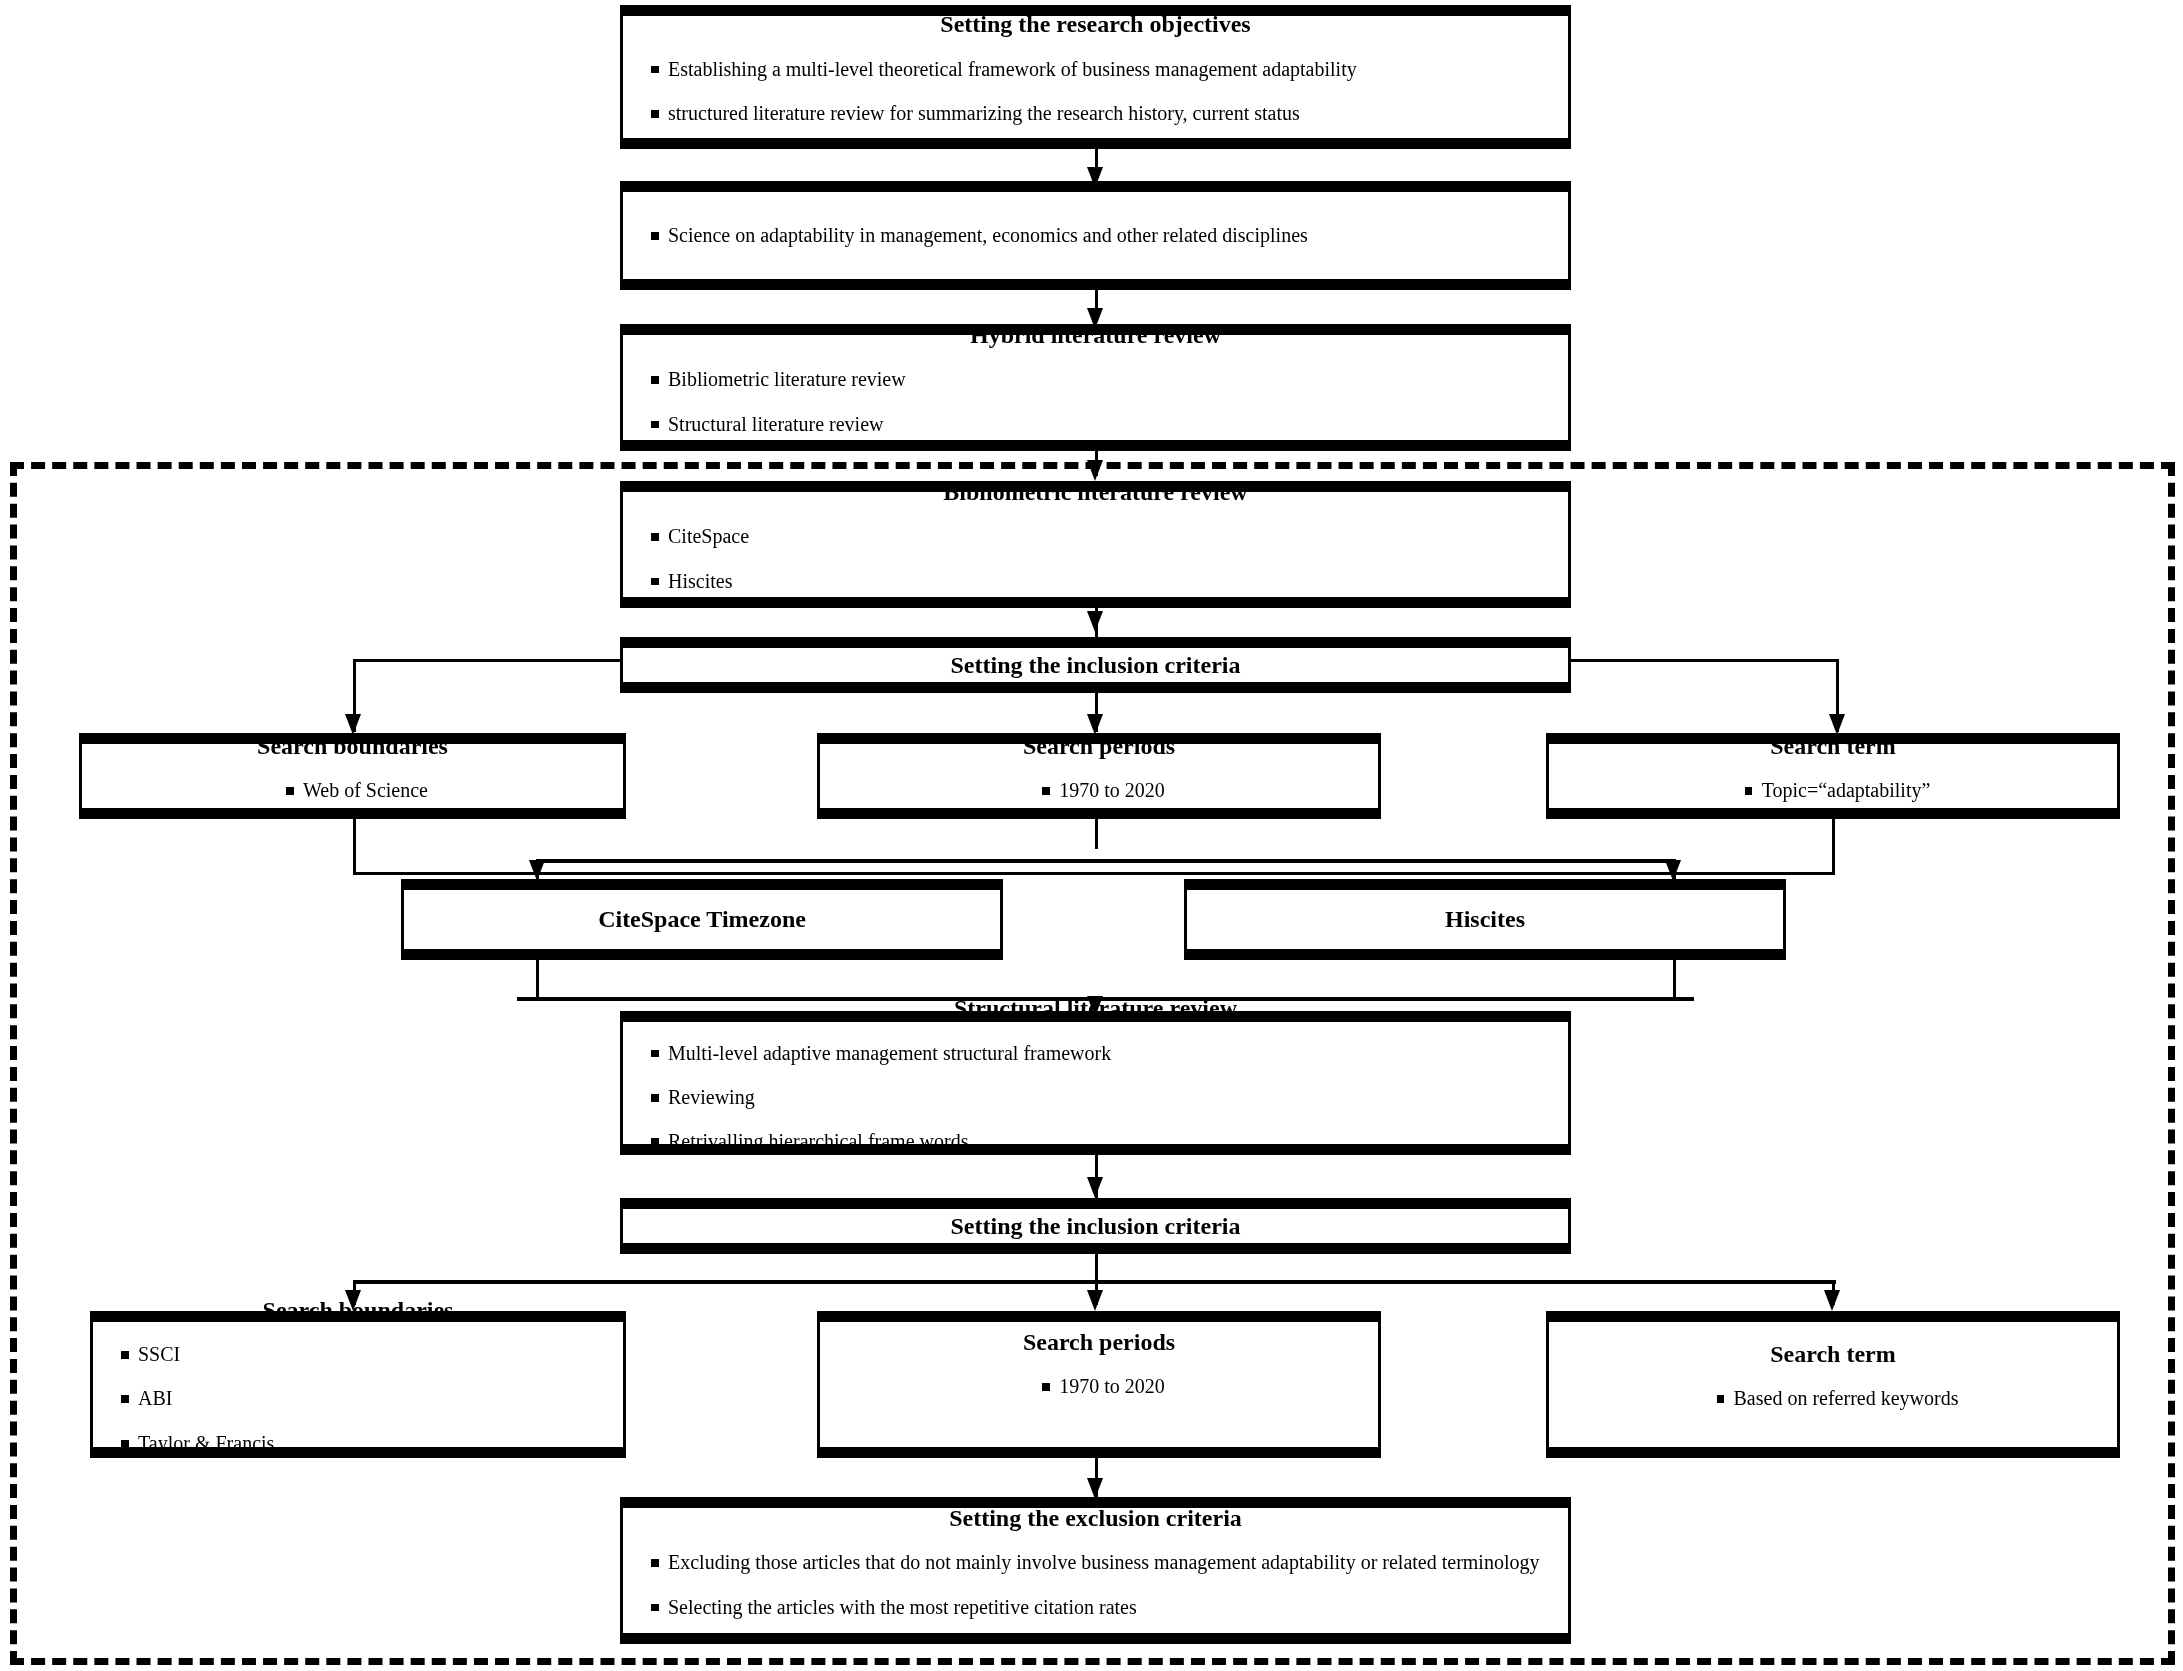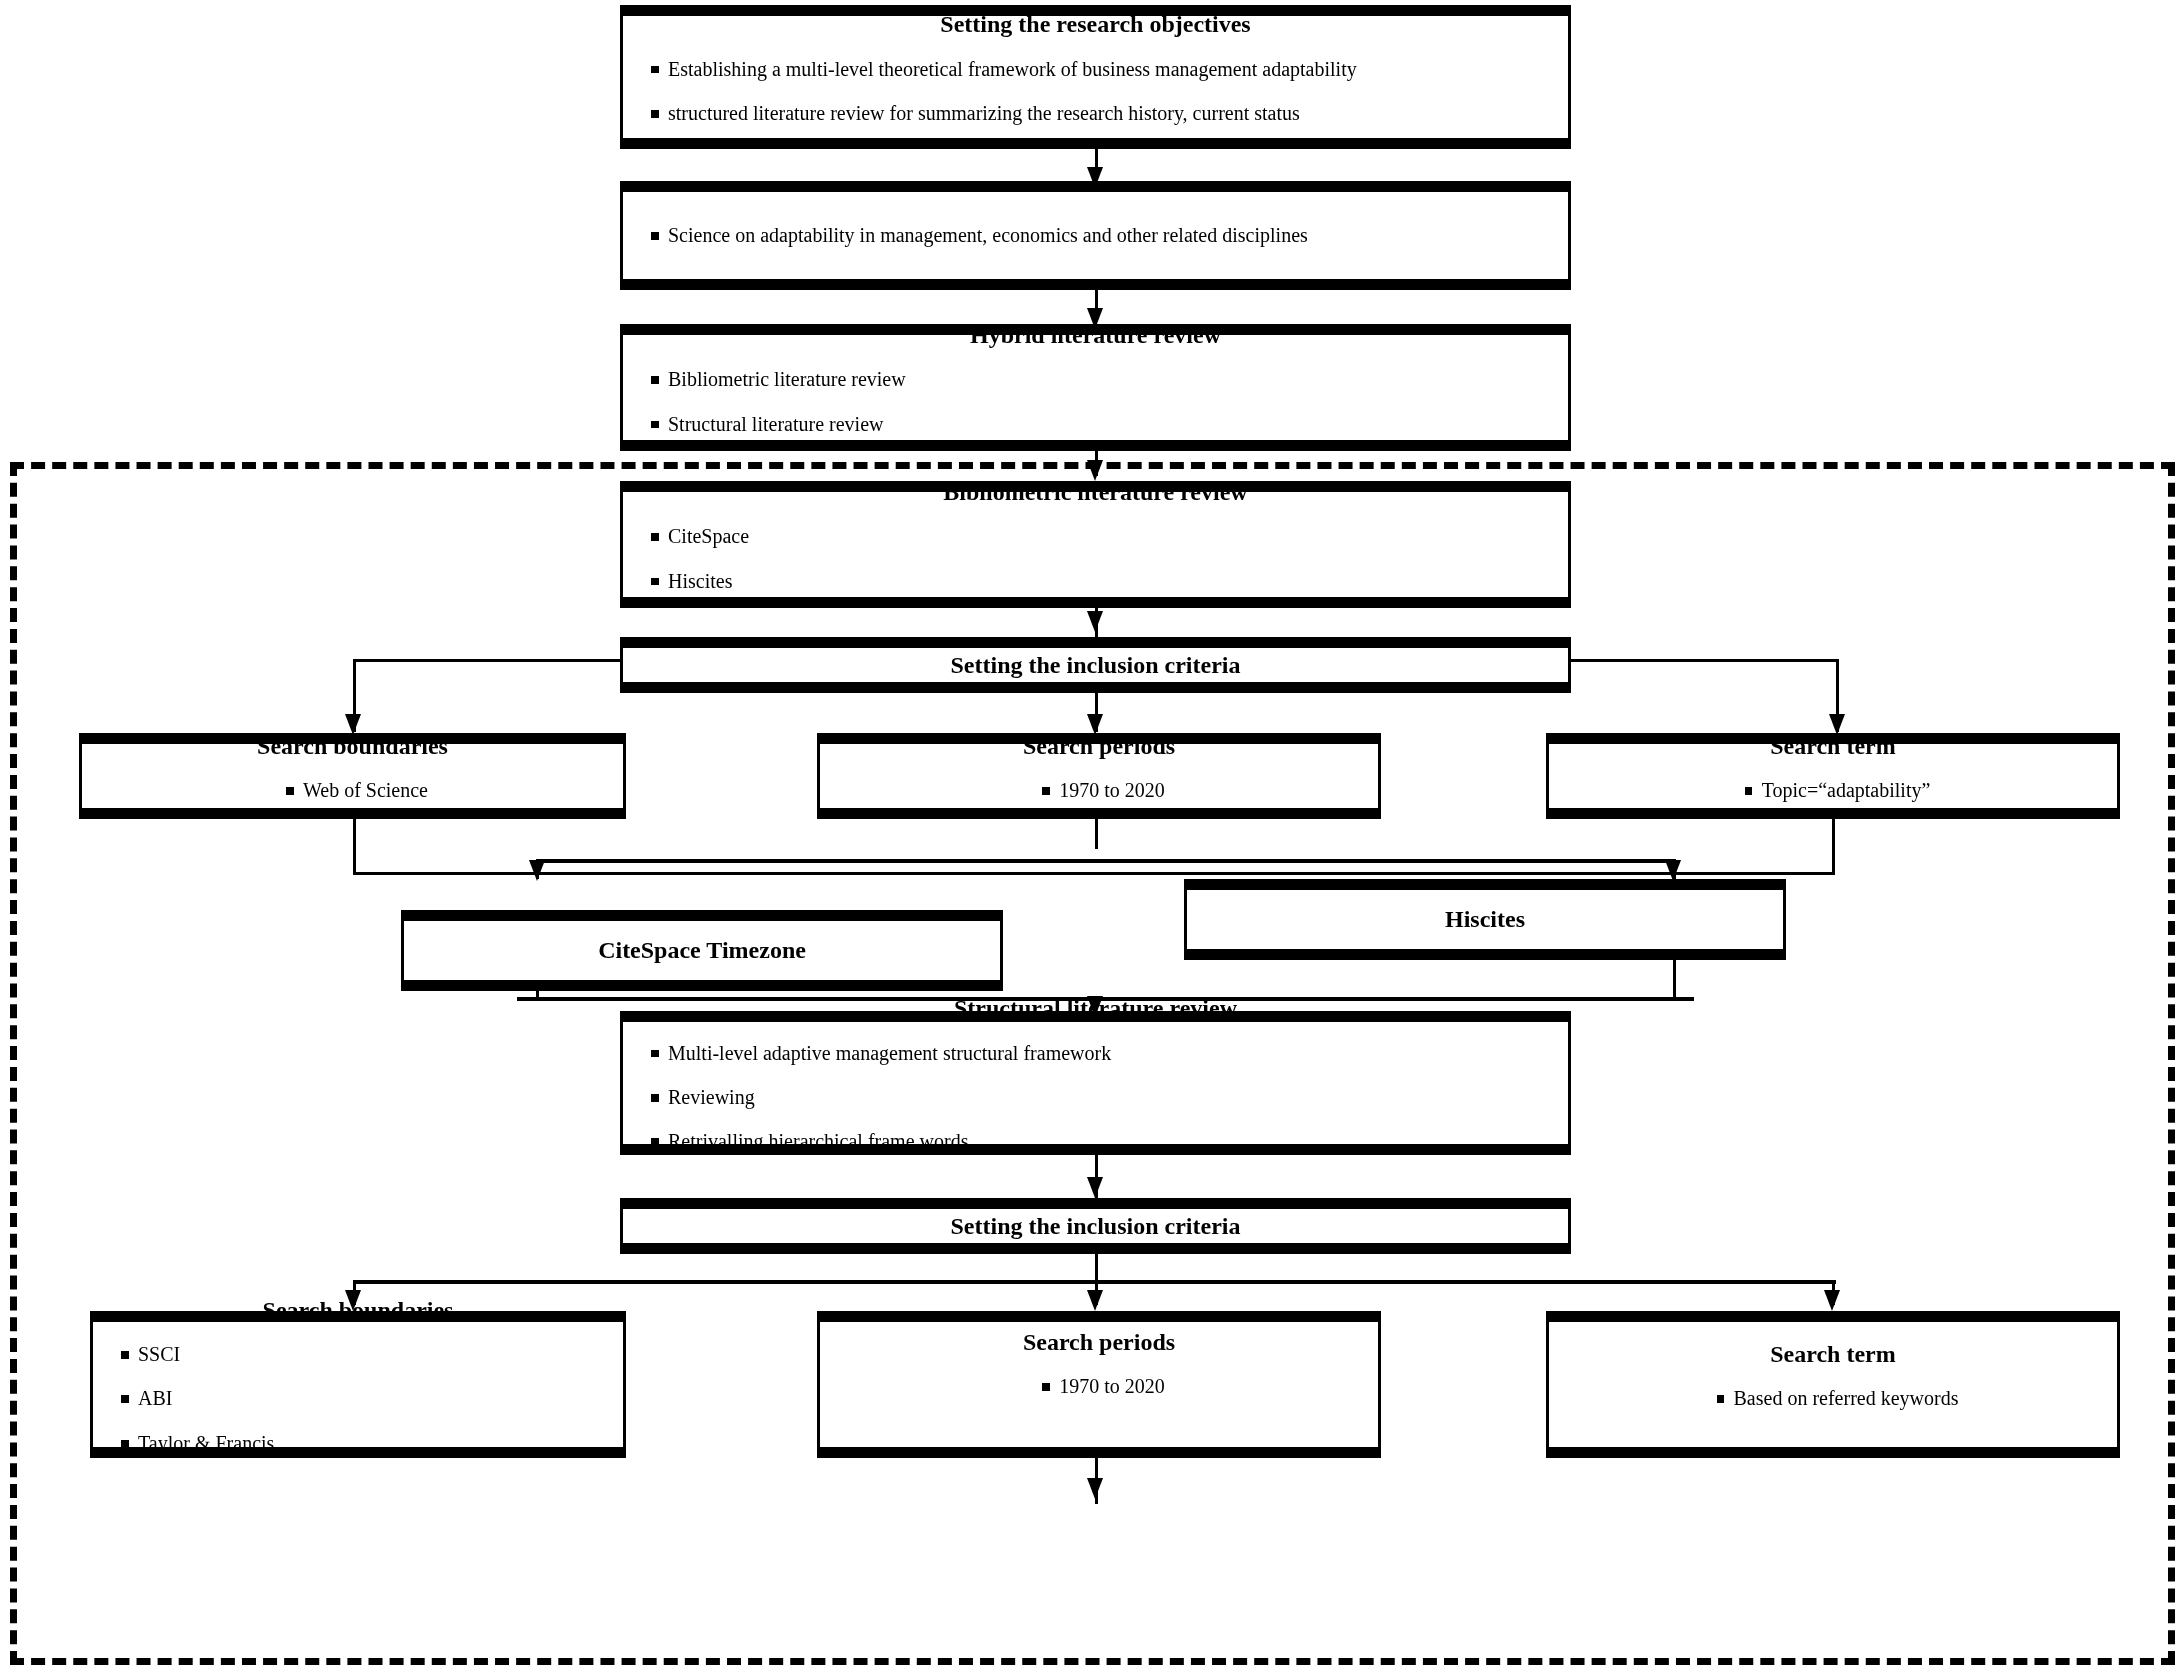--- a/index.html
+++ b/index.html
@@ -197,21 +197,21 @@
   <div class="vline" style="left:1095px; top:819px; width:2.5px; height:30px;"></div>
   <div class="vline" style="left:1832px; top:819px; width:2.5px; height:56px;"></div>
   <div class="hline" style="left:353px; top:872px; width:1482px; height:3px;"></div>
 
   <div class="hline" style="left:536px; top:859px; width:1139px; height:4px;"></div>
   <div class="vline" style="left:536px; top:859px; width:2.5px; height:20px;"></div>
   <div class="vline" style="left:1673px; top:859px; width:2.5px; height:20px;"></div>
   <div class="arrow-down" style="left:529px; top:860px;"></div>
   <div class="arrow-down" style="left:1665px; top:860px;"></div>
 
-  <div class="node" style="left:401px; top:910px; width:602px; height:81px;">
+  <div class="node" style="left:401px; top:879px; width:602px; height:81px;">
     <div class="node-title">CiteSpace Timezone</div>
   </div>
 
   <div class="node" style="left:1184px; top:879px; width:602px; height:81px;">
     <div class="node-title">Hiscites</div>
   </div>
 
   <div class="vline" style="left:536px; top:960px; width:2.5px; height:39px;"></div>
   <div class="vline" style="left:1673px; top:960px; width:2.5px; height:39px;"></div>
   <div class="hline" style="left:517px; top:997px; width:1177px; height:4px;"></div>
@@ -261,15 +261,22 @@
   <div class="node" style="left:1546px; top:1311px; width:574px; height:147px;">
     <div class="node-title">Search term</div>
     <ul class="bullets centered">
       <li>Based on referred keywords</li>
     </ul>
   </div>
 
   <div class="vline" style="left:1095px; top:1458px; width:2.5px; height:46px;"></div>
   <div class="arrow-down" style="left:1087px; top:1478px;"></div>
 
+  <div class="node" style="left:620px; top:1497px; width:951px; height:147px;">
+    <div class="node-title">Setting the exclusion criteria</div>
+    <ul class="bullets body-pad">
+      <li>Excluding those articles that do not mainly involve business management adaptability or related terminology</li>
+      <li>Selecting the articles with the most repetitive citation rates</li>
+    </ul>
+  </div>
 
 </div>
 
 
 </body></html>

